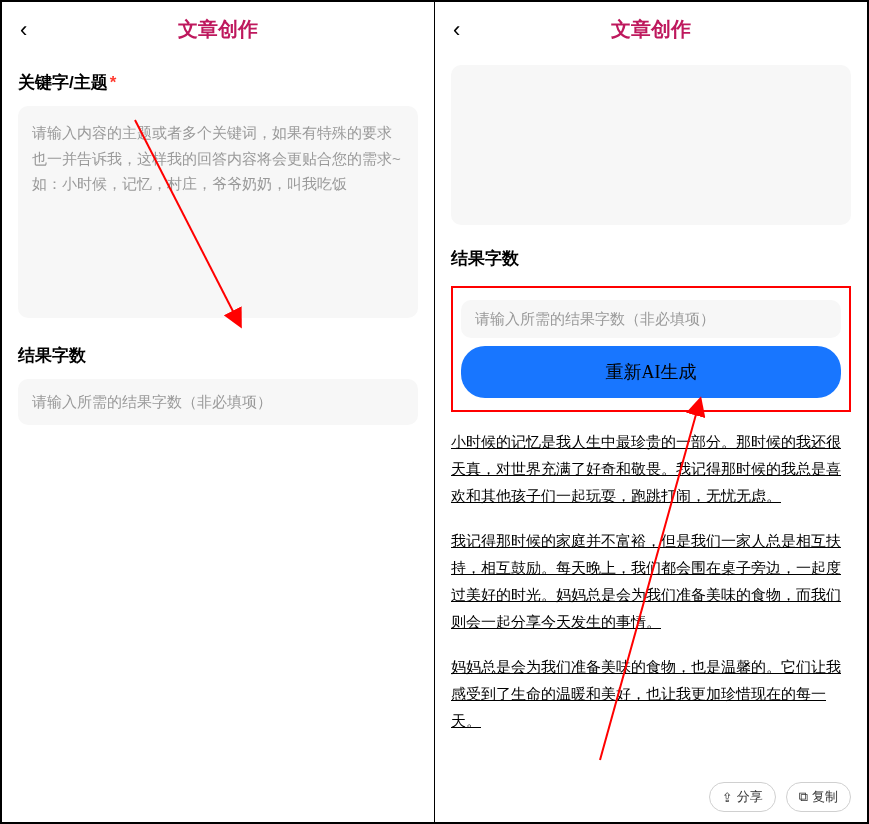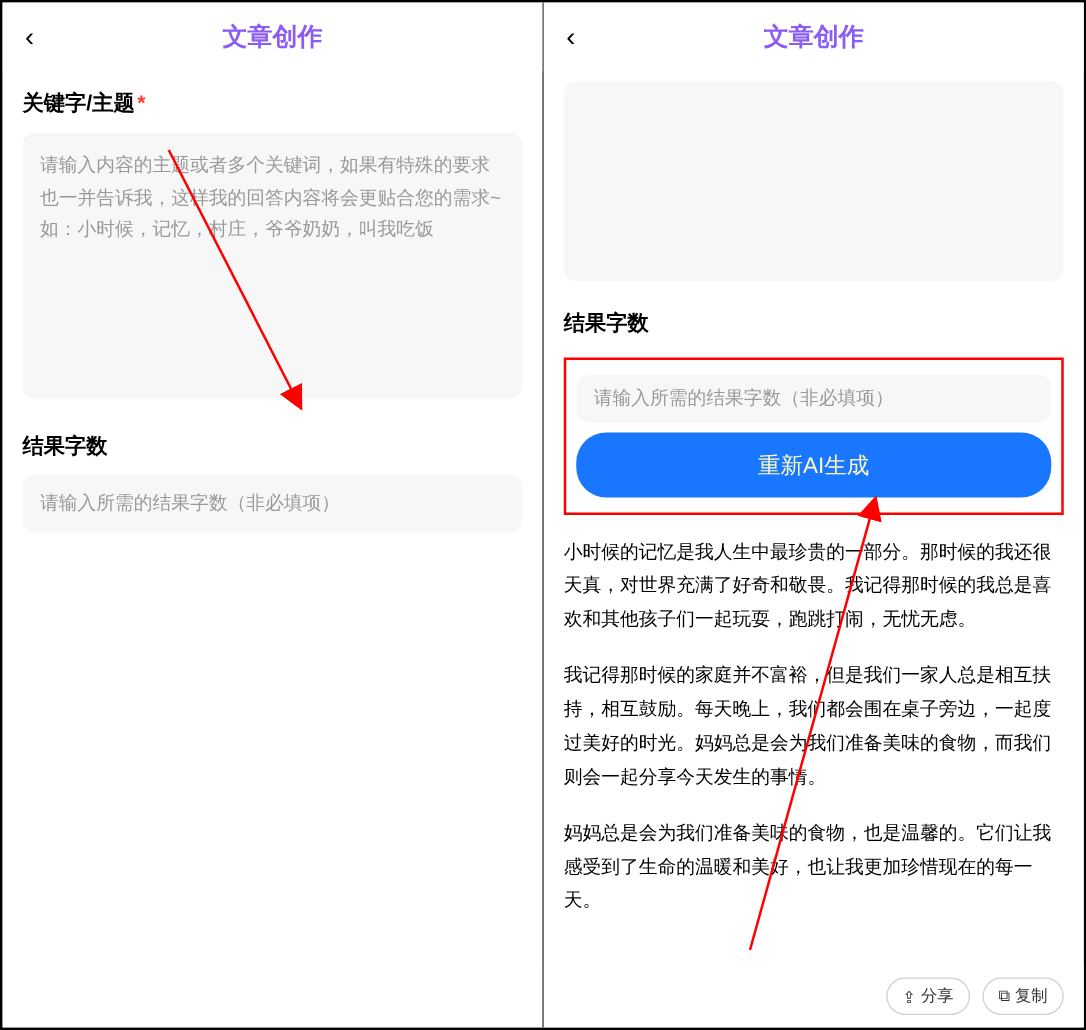--- a/index.html
+++ b/index.html
@@ -40,21 +40,21 @@
       top: 50%;
       transform: translateY(-50%);
       font-size: 22px;
       font-weight: 300;
       color: #000;
       cursor: pointer;
     }
     .header-title {
       font-size: 20px;
       font-weight: 600;
-      color: #8b5cf6;
+      color: #be185d;
     }
     .content {
       flex: 1;
       padding: 8px 16px 4px 16px;
       display: flex;
       flex-direction: column;
       overflow-y: auto;
     }
     .section-label {
       font-size: 17px;
@@ -101,34 +101,35 @@
       color: #999;
     }
     .button-wrapper {
       border: 2px solid #ff0000;
       padding: 12px 8px;
       margin-top: 4px;
     }
     .primary-button {
       width: 100%;
       background: #1876ff;
-      color: #fef9c3;
+      color: #000000;
       border: none;
       border-radius: 24px;
       padding: 14px;
       font-size: 18px;
       font-weight: 500;
       cursor: pointer;
-      font-family: Liberation Sans, sans-serif;
+      font-family: Liberation Serif, serif;
     }
     .result-text {
       font-size: 15px;
       color: #000;
       line-height: 1.8;
       margin-top: 16px;
+      text-decoration: underline;
     }
     .result-text p {
       margin-bottom: 18px;
     }
     .bottom-actions {
       display: flex;
       justify-content: flex-end;
       gap: 10px;
       padding: 10px 16px;
       background: #fff;

